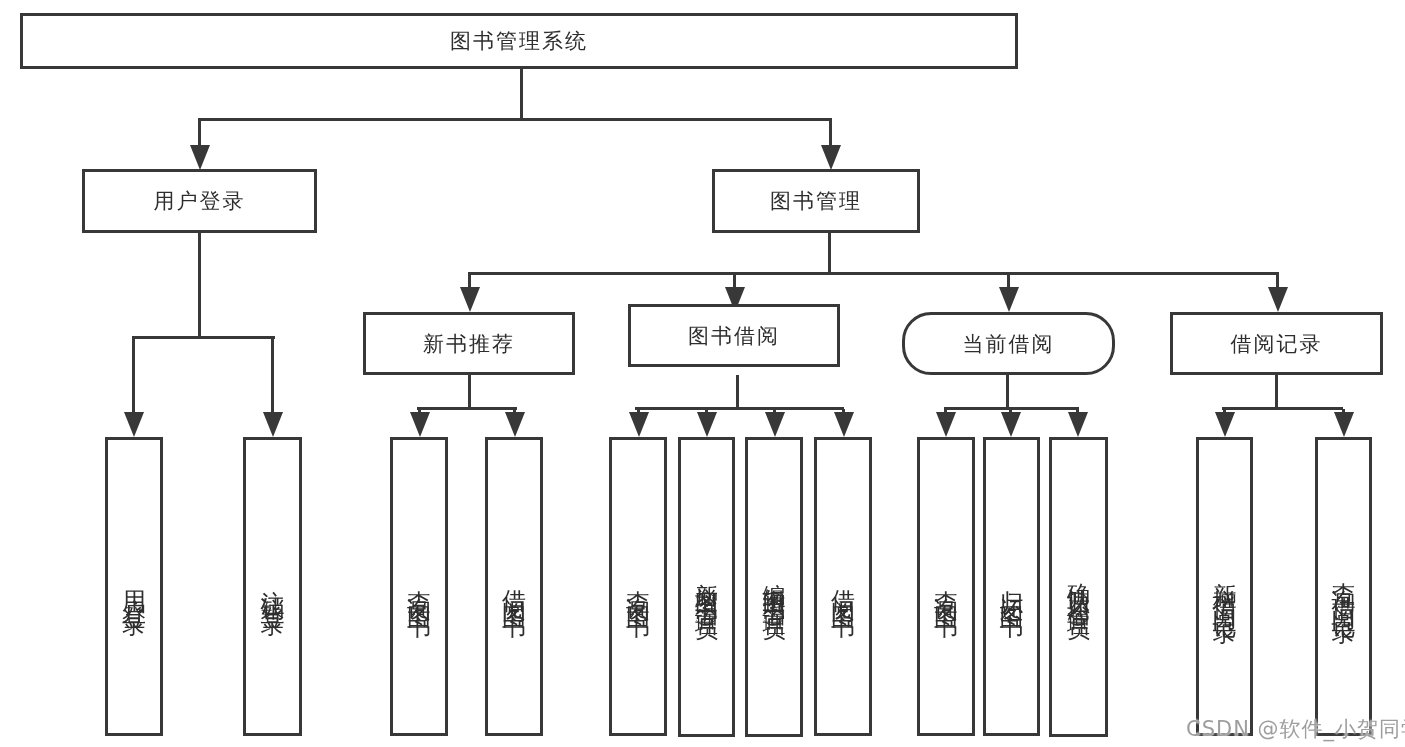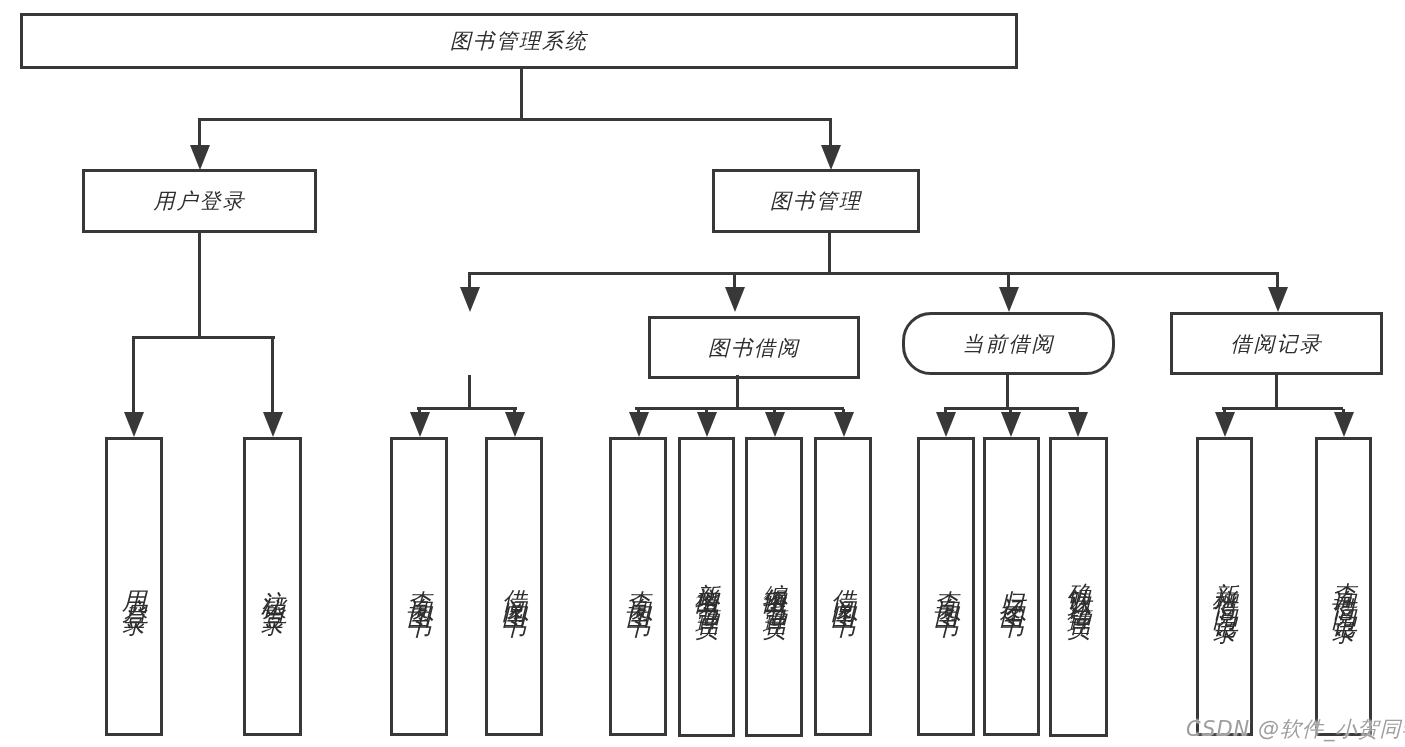--- a/index.html
+++ b/index.html
@@ -2,21 +2,20 @@
 <html><head>
 <meta charset="utf-8">
 <style>
   html,body{margin:0;padding:0;background:#ffffff;}
   .canvas{
     position:relative;
     width:1405px;height:747px;
     background:#ffffff;
     font-family:"DejaVu Sans","Liberation Sans",sans-serif;
     overflow:hidden;
-    font-style:italic;
   }
   .node{
     position:absolute;
     box-sizing:border-box;
     border:3px solid #383838;
     background:#ffffff;
     color:#2e2e2e;
     display:flex;align-items:center;justify-content:center;
   }
   .node.h{font-size:21px;letter-spacing:2px;white-space:nowrap;}
@@ -63,21 +62,22 @@
   <div class="ar" style="left:132px;top:338px;height:74px;"></div>
   <div class="ar" style="left:271px;top:338px;height:74px;"></div>
 
   <div class="ln" style="left:828px;top:233px;width:3px;height:41px;"></div>
   <div class="ln" style="left:468px;top:272px;width:811px;height:3px;"></div>
   <div class="ar" style="left:468px;top:274px;height:13px;"></div>
   <div class="ar" style="left:733px;top:274px;height:13px;"></div>
   <div class="ar" style="left:1007px;top:274px;height:13px;"></div>
   <div class="ar" style="left:1276px;top:274px;height:13px;"></div>
 
-  <div class="node h" style="left:628px;top:316px;width:212px;height:63px;margin-left:20px;">图书借阅</div>
+  <div class="node h" style="left:363px;top:312px;width:212px;height:63px;">新书推荐</div>
+  <div class="node h" style="left:628px;top:304px;width:212px;height:63px;">图书借阅</div>
   <div class="node h" style="left:902px;top:312px;width:213px;height:63px;border-radius:29px;">当前借阅</div>
   <div class="node h" style="left:1170px;top:312px;width:213px;height:63px;">借阅记录</div>
 
   <div class="ln" style="left:468px;top:375px;width:3px;height:34px;"></div>
   <div class="ln" style="left:417px;top:407px;width:100px;height:3px;"></div>
   <div class="ar" style="left:418px;top:409px;height:3px;"></div>
   <div class="ar" style="left:513px;top:409px;height:3px;"></div>
 
   <div class="ln" style="left:736px;top:375px;width:3px;height:34px;"></div>
   <div class="ln" style="left:635px;top:407px;width:209px;height:3px;"></div>

